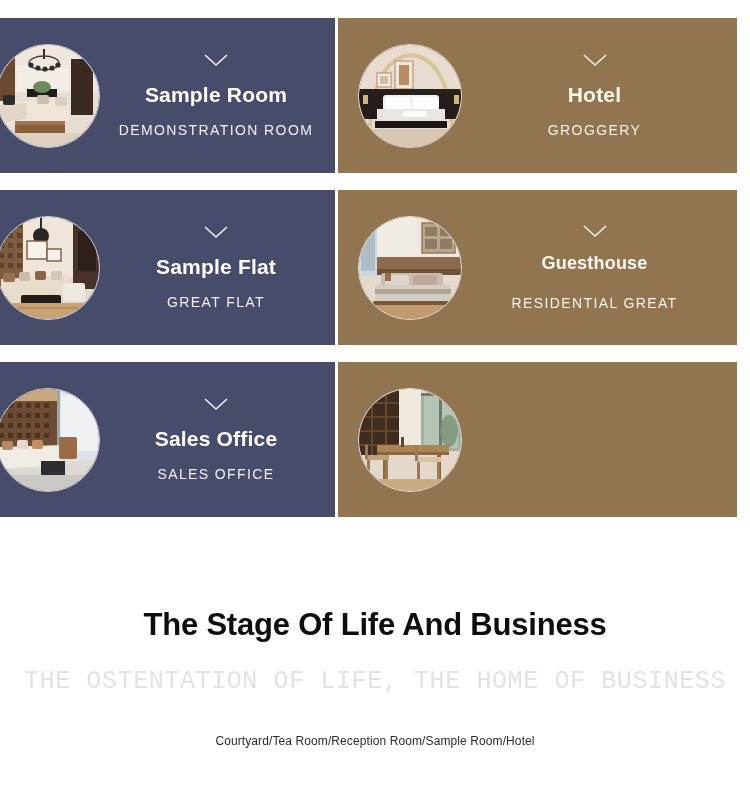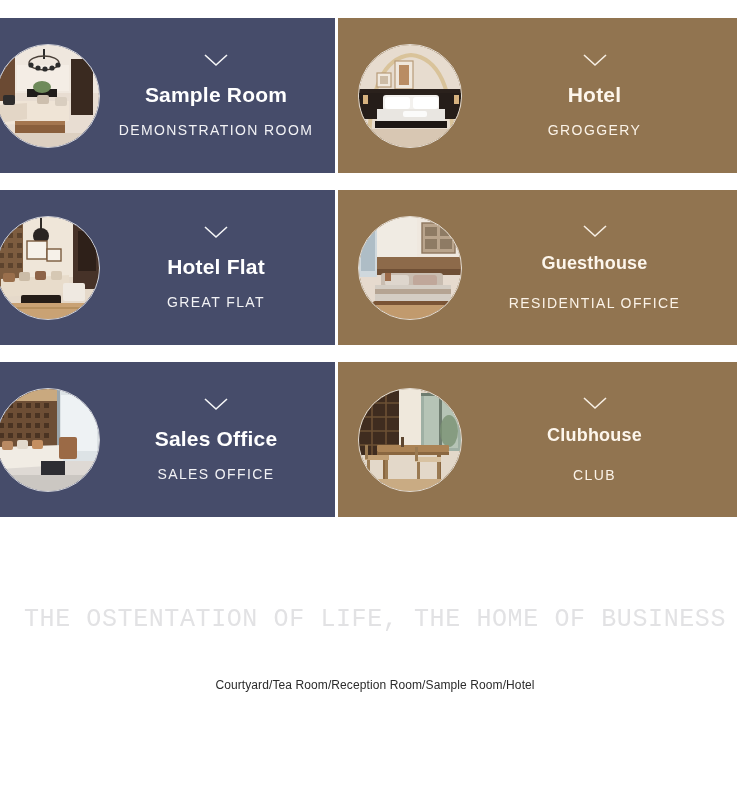--- a/index.html
+++ b/index.html
@@ -134,21 +134,21 @@
     color: #e2e2e4;
     letter-spacing: 0.6px;
     margin: 0;
     padding-top: 26px;
     line-height: 1.1;
     white-space: nowrap;
   }
   #banner-caption {
     font-size: 12px;
     color: #2b2b2b;
-    margin: 14px;
+    margin: 8px;
     padding-top: 30px;
     letter-spacing: 0.1px;
   }
 </style>
 </head>
 <body>
 
 <div id="category-grid">
 
   <div class="cat-row">
@@ -275,21 +275,21 @@
             <rect x="0" y="90" width="104" height="2" fill="#b6905f"></rect>
           </svg>
         </div>
       </div>
       <div class="cat-text">
         <span class="chevron-icon">
           <svg width="26" height="14" viewBox="0 0 26 14" xmlns="http://www.w3.org/2000/svg">
             <polyline points="2,2 13,12 24,2" fill="none" stroke="#ffffff" stroke-width="1.6"></polyline>
           </svg>
         </span>
-        <div class="cat-title">Hotel Flat</div>
+        <div class="cat-title">Sample Flat</div>
         <div class="cat-sub">GREAT FLAT</div>
       </div>
     </div>
 
     <div class="cat-card right brown">
       <div class="cat-photo">
         <div class="photo-art">
           <svg width="104" height="104" viewBox="0 0 104 104" xmlns="http://www.w3.org/2000/svg">
             <rect width="104" height="104" fill="#e6dace"></rect>
             <rect x="0" y="0" width="18" height="60" fill="#cfd8dd"></rect>
@@ -316,21 +316,21 @@
           </svg>
         </div>
       </div>
       <div class="cat-text">
         <span class="chevron-icon">
           <svg width="26" height="14" viewBox="0 0 26 14" xmlns="http://www.w3.org/2000/svg">
             <polyline points="2,2 13,12 24,2" fill="none" stroke="#fdf6ec" stroke-width="1.6"></polyline>
           </svg>
         </span>
         <div class="cat-title small">Guesthouse</div>
-        <div class="cat-sub">RESIDENTIAL OFFICE</div>
+        <div class="cat-sub">RESIDENTIAL GREAT</div>
       </div>
     </div>
   </div>
 
   <div class="cat-row">
 
     <div class="cat-card left blue">
       <div class="cat-photo">
         <div class="photo-art">
           <svg width="104" height="104" viewBox="0 0 104 104" xmlns="http://www.w3.org/2000/svg">
@@ -423,29 +423,21 @@
             <rect x="6" y="56" width="3" height="14" fill="#9a7a52"></rect>
             <rect x="56" y="68" width="26" height="5" fill="#d8c2a1"></rect>
             <rect x="58" y="73" width="3" height="18" fill="#9a7a52"></rect>
             <rect x="78" y="73" width="3" height="18" fill="#9a7a52"></rect>
             <rect x="56" y="58" width="3" height="14" fill="#9a7a52"></rect>
             <rect x="42" y="48" width="3" height="10" fill="#5d4630"></rect>
             <rect x="0" y="90" width="104" height="14" fill="#c9ab83"></rect>
           </svg>
         </div>
       </div>
-      <div class="cat-text">
-        <span class="chevron-icon">
-          <svg width="26" height="14" viewBox="0 0 26 14" xmlns="http://www.w3.org/2000/svg">
-            <polyline points="2,2 13,12 24,2" fill="none" stroke="#fdf6ec" stroke-width="1.6"></polyline>
-          </svg>
-        </span>
-        <div class="cat-title small">Clubhouse</div>
-        <div class="cat-sub">CLUB</div>
-      </div>
     </div>
   </div>
 </div>
 
 <div id="bottom-banner">
+  <h1 id="banner-title">The Stage Of Life And Business</h1>
   <div id="banner-subtitle">THE OSTENTATION OF LIFE, THE HOME OF BUSINESS</div>
   <div id="banner-caption">Courtyard/Tea Room/Reception Room/Sample Room/Hotel</div>
 </div>
 
 </body></html>

